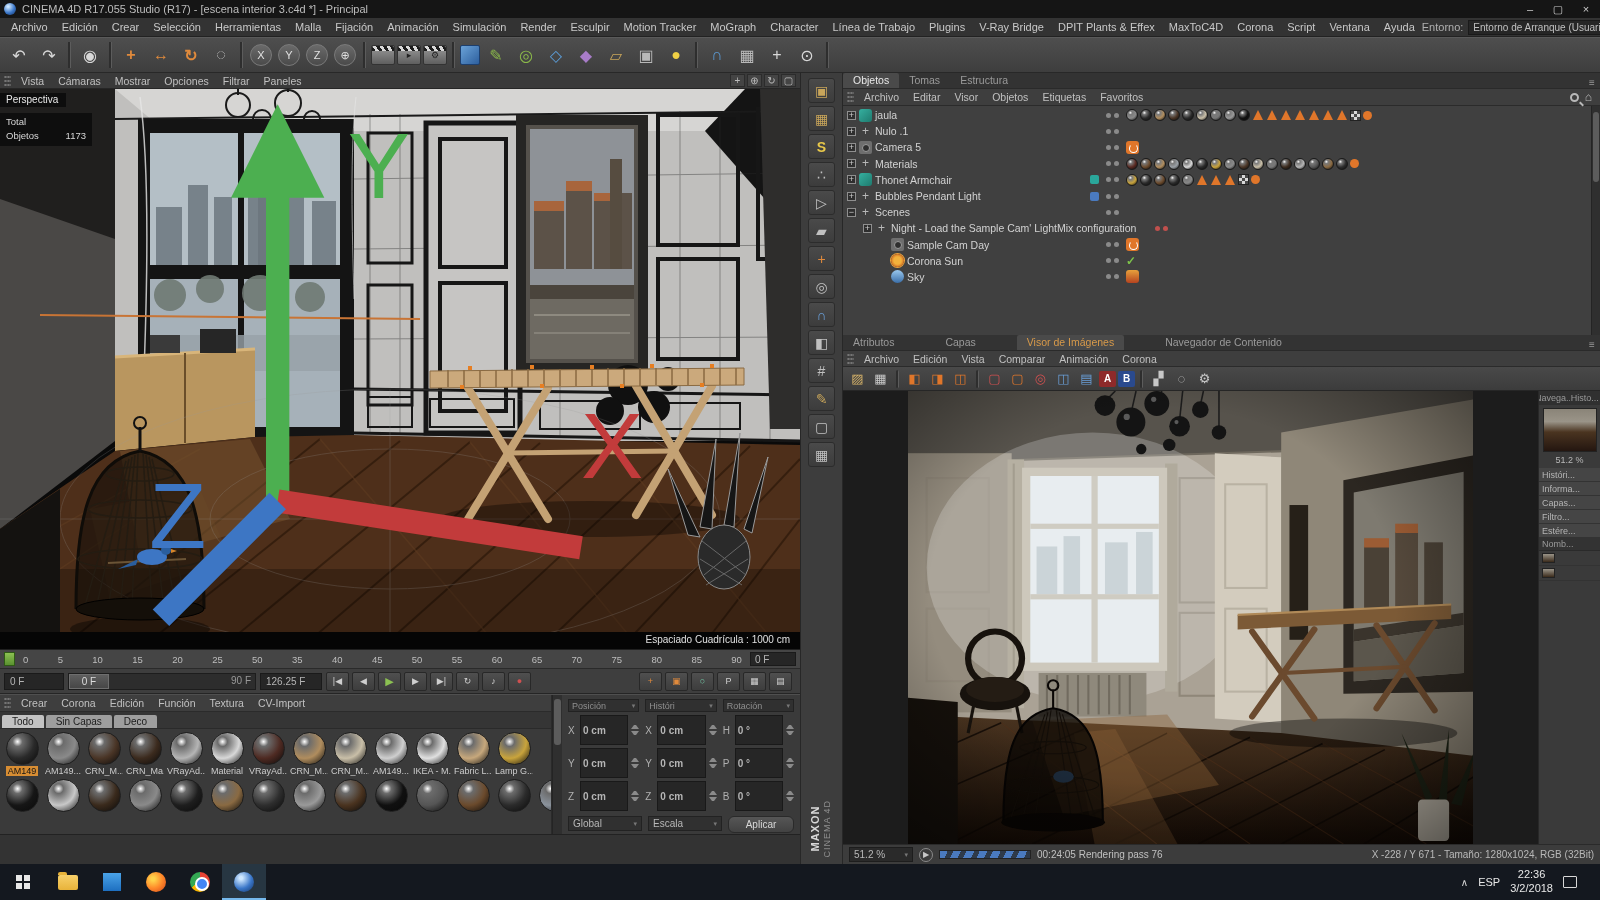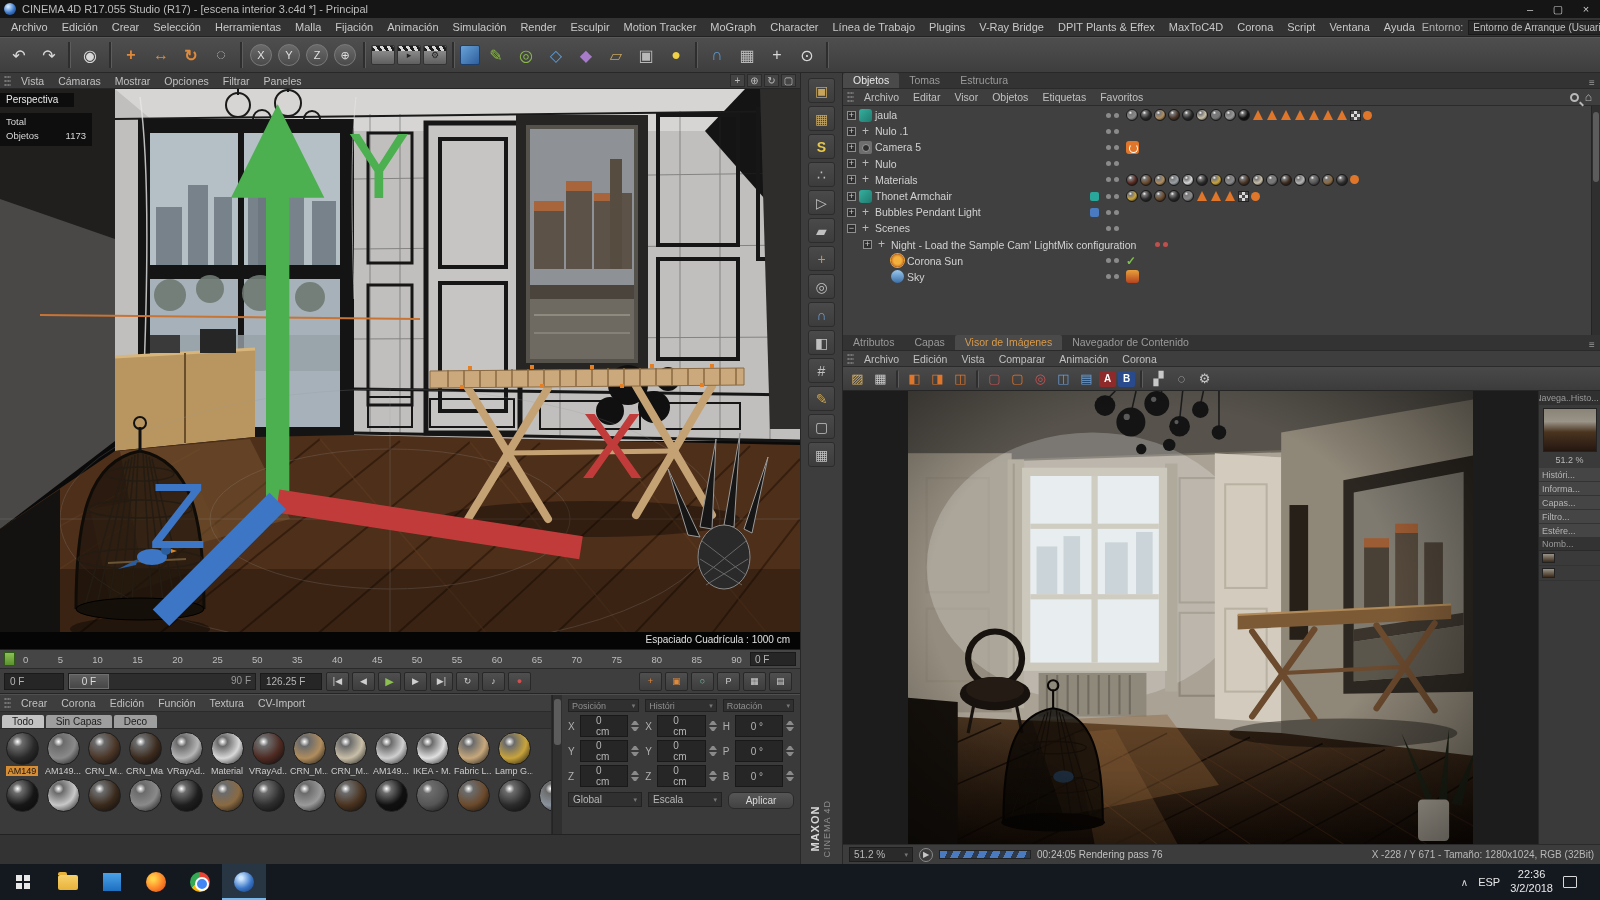--- a/index.html
+++ b/index.html
@@ -35,21 +35,21 @@
   .left-col{width:800px;display:flex;flex-direction:column;flex:none;min-height:0;}
 
   .vp-menubar{height:16px;background:#3a3a3a;display:flex;align-items:center;font-size:10.5px;border-bottom:1px solid #262626;flex:none;}
   .vp-menu-item{padding:0 7px;color:#c0c0c0;white-space:nowrap;}
   .grip{width:7px;height:12px;margin:0 3px 0 4px;background-image:radial-gradient(circle,#757575 1px,transparent 1.3px);background-size:3px 4px;flex:none;}
   .vp-corner{margin-left:auto;display:flex;gap:2px;padding-right:4px;}
   .vp-corner span{width:15px;height:13px;display:flex;align-items:center;justify-content:center;color:#bbb;font-size:10px;background:#444;border:1px solid #2c2c2c;}
 
   .viewport{flex:none;height:560px;position:relative;background:#000;overflow:hidden;}
   .viewport svg{display:block;width:100%;height:100%;}
-  .vp-hud-tab{position:absolute;top:4px;left:0;background:rgba(10,10,10,.85);color:#e8e8e8;font-size:10px;padding:1px 16px 2px 6px;}
+  .vp-hud-tab{position:absolute;top:4px;left:0;background:rgba(10,10,10,.85);color:#e8e8e8;font-size:10px;padding:1px 8px 2px 6px;}
   .vp-hud-box{position:absolute;top:24px;left:0;background:rgba(10,10,10,.8);color:#d8d8d8;font-size:9.5px;padding:2px 6px;min-width:92px;line-height:1.5;}
   .vp-hud-box .hud-row{display:flex;justify-content:space-between;gap:10px;}
   .vp-grid-info{position:absolute;right:6px;bottom:4px;color:#e0e0e0;font-size:10px;background:rgba(5,5,5,.7);padding:0 4px;}
   .vp-axis{position:absolute;left:6px;bottom:8px;width:46px;height:48px;}
 
   .timeline{height:20px;background:#454545;border-top:1px solid #202020;border-bottom:1px solid #2a2a2a;display:flex;align-items:center;padding:0 4px;flex:none;gap:4px;}
   .tl-marker{width:11px;height:14px;background:linear-gradient(#8cc152,#5a9130);border:1px solid #2f5a16;flex:none;}
   .ticks{flex:1;display:flex;justify-content:space-between;font-size:9.5px;color:#bdbdbd;padding:0 4px;}
   .tl-end-field{width:46px;height:14px;background:#262626;border:1px solid #1a1a1a;color:#b5b5b5;font-size:10px;display:flex;align-items:center;padding-left:4px;flex:none;}
 
@@ -79,21 +79,21 @@
   .vscroll{width:10px;background:#2f2f2f;border-left:1px solid #242424;position:relative;flex:none;}
   .vscroll .thumb{position:absolute;left:1px;right:1px;top:4px;height:46px;background:#5c5c5c;border-radius:3px;}
 
   .coords{flex:1;padding:4px 6px;display:flex;flex-direction:column;gap:3px;font-size:10px;min-width:0;}
   .c-headers{display:flex;gap:6px;}
   .c-header{flex:1;height:13px;background:#303030;border:1px solid #222;color:#8f8f8f;font-size:9px;display:flex;align-items:center;padding:0 3px;justify-content:space-between;}
   .c-header .arr{font-size:7px;color:#777;}
   .crow{display:flex;gap:6px;}
   .cfield{flex:1;display:flex;align-items:center;gap:3px;min-width:0;}
   .clabel{width:9px;color:#b0b0b0;flex:none;}
-  .cval{flex:1;height:22px;background:#262626;border:1px solid #191919;color:#b5b5b5;display:flex;align-items:center;padding:0 15px;min-width:0;}
+  .cval{flex:1;height:30px;background:#262626;border:1px solid #191919;color:#b5b5b5;display:flex;align-items:center;padding:0 2px;min-width:0;font-weight:bold;}
   .stepper{width:8px;height:14px;display:flex;flex-direction:column;justify-content:space-between;padding:2px 0;flex:none;}
   .stepper::before{content:"";border-left:3px solid transparent;border-right:3px solid transparent;border-bottom:4px solid #8a8a8a;}
   .stepper::after{content:"";border-left:3px solid transparent;border-right:3px solid transparent;border-top:4px solid #8a8a8a;}
   .c-bottom{display:flex;gap:6px;margin-top:2px;}
   .c-select{flex:1;height:15px;background:#303030;border:1px solid #222;color:#b8b8b8;display:flex;align-items:center;justify-content:space-between;padding:0 4px;}
   .c-apply{flex:1;height:17px;background:linear-gradient(#565656,#424242);border:1px solid #2a2a2a;border-radius:6px;color:#d8d8d8;display:flex;align-items:center;justify-content:center;}
   .status-left{flex:1;background:#333333;border-top:1px solid #222;}
 
   
   .dock{width:43px;background:#3d3d3d;border-left:1px solid #272727;border-right:1px solid #272727;display:flex;flex-direction:column;align-items:center;padding-top:5px;gap:3px;flex:none;}
@@ -923,30 +923,20 @@
                   <span class="om-chip"></span>
                   <span class="om-dots dots"></span>
                   <span class="om-tags">
                     <span class="tag-corona"></span>
                   </span>
                 </span>
               </div>
               <div class="om-row d0">
                 <span class="om-exp plus"></span>
                 <span class="om-icon null"></span>
-                <span class="om-name">Nulo</span>
-                <span class="om-right">
-                  <span class="om-chip"></span>
-                  <span class="om-dots dots"></span>
-                  <span class="om-tags"></span>
-                </span>
-              </div>
-              <div class="om-row d0">
-                <span class="om-exp plus"></span>
-                <span class="om-icon null"></span>
                 <span class="om-name">Materials</span>
                 <span class="om-right">
                   <span class="om-chip"></span>
                   <span class="om-dots dots"></span>
                   <span class="om-tags">
                     <span class="tag-sphere" style="--mc: #5a2a22;"></span>
                     <span class="tag-sphere" style="--mc: #6b4a2c;"></span>
                     <span class="tag-sphere" style="--mc: #b08d5e;"></span>
                     <span class="tag-sphere" style="--mc: #9aa0a6;"></span>
                     <span class="tag-sphere" style="--mc: #d8d8d8;"></span>
@@ -1011,20 +1001,32 @@
                 <span class="om-icon null"></span>
                 <span class="om-name">Night  -   Load the Sample Cam' LightMix configuration</span>
                 <span class="om-right">
                   <span class="om-chip"></span>
                   <span class="om-dots dots-red"></span>
                   <span class="om-tags"></span>
                 </span>
               </div>
               <div class="om-row d2">
                 <span class="om-exp"></span>
+                <span class="om-icon camera"></span>
+                <span class="om-name">Sample Cam Day</span>
+                <span class="om-right">
+                  <span class="om-chip"></span>
+                  <span class="om-dots dots"></span>
+                  <span class="om-tags">
+                    <span class="tag-corona"></span>
+                  </span>
+                </span>
+              </div>
+              <div class="om-row d2">
+                <span class="om-exp"></span>
                 <span class="om-icon sun"></span>
                 <span class="om-name">Corona Sun</span>
                 <span class="om-right">
                   <span class="om-chip"></span>
                   <span class="om-dots dots"></span>
                   <span class="om-tags">
                     <span class="tag-check">✓</span>
                   </span>
                 </span>
               </div>
@@ -1041,21 +1043,21 @@
                 </span>
               </div>
             </div>
           <div class="om-scroll">
               <span class="thumb"></span>
             </div>
         </div>
       </div>
 
       <div class="tab-row">
-        <div style="display:flex;align-items:flex-start;">
+        <div style="display:flex;align-items:flex-start;gap:31px;">
 
         <span class="tab">Atributos</span>
             <span class="tab">Capas</span>
             <span class="tab active-orange">Visor de Imágenes</span>
             <span class="tab">Navegador de Contenido</span>
           </div>
         <span class="spacer"></span>
         <span class="panel-corner">≡</span>
       </div>
 

